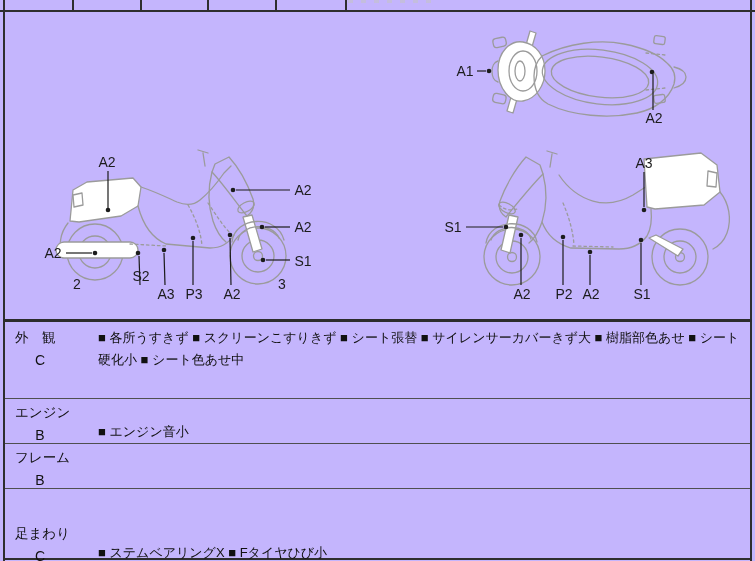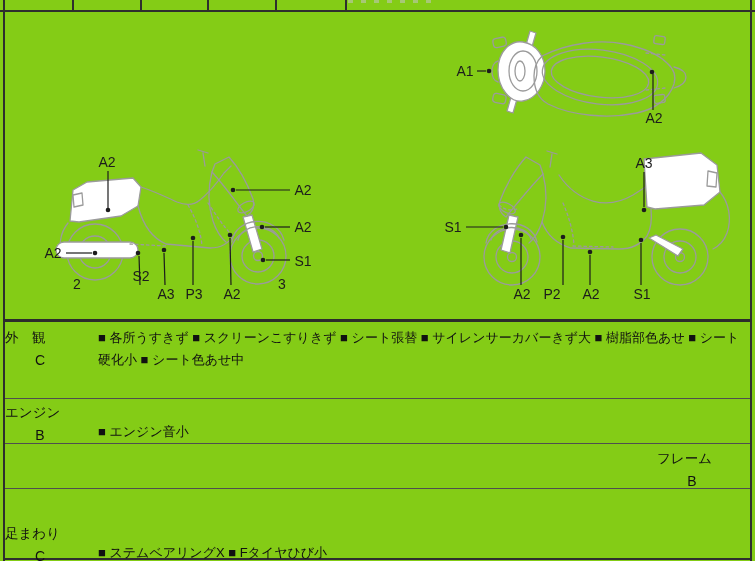--- a/index.html
+++ b/index.html
@@ -1,17 +1,17 @@
 <!DOCTYPE html>
 <html><head>
 <meta charset="utf-8">
 <style>
   html,body{margin:0;padding:0;background:#fff;}
   .page{
-    position:relative;width:755px;height:561px;background:#84cc16;overflow:hidden;
+    position:relative;width:755px;height:561px;background:#c4b5fd;overflow:hidden;
     font-family:"Liberation Sans","DejaVu Sans",sans-serif;color:#111;
   }
   
   .border-left{position:absolute;left:3px;top:0;bottom:0;width:2px;background:#2e2e2e;}
   .border-right{position:absolute;right:3px;top:0;bottom:0;width:2px;background:#2e2e2e;}
   .border-bottom{position:absolute;left:3px;right:3px;bottom:1px;height:2px;background:#2e2e2e;}
   .top-line{position:absolute;left:0;right:0;top:10px;height:2px;background:#2e2e2e;}
   .thick-divider{position:absolute;left:3px;right:3px;top:319px;height:2.5px;background:#2c2c2c;}
   .vdiv{position:absolute;top:0;height:10px;width:1.6px;background:#2e2e2e;}
   .remnant{position:absolute;top:0;left:348px;width:84px;height:3px;opacity:.55;
@@ -19,24 +19,24 @@
   
   .sketch{position:absolute;}
   .callout{position:absolute;transform:translate(-50%,-50%);font-size:14px;line-height:14px;
     color:#1c1c1c;white-space:nowrap;}
   
   .report{position:absolute;top:323px;left:5px;right:5px;}
   .report-row{display:flex;box-sizing:border-box;padding-top:8px;}
   .report-row + .report-row{border-top:1px solid #4f4f4f;align-items:flex-end;}
   .row-exterior{height:75px;}
   .row-engine{height:45px;}
-  .row-frame{height:45px;flex-direction:column;}
+  .row-frame{height:45px;}
   .row-undercarriage{height:76px;}
   .cat{width:93px;flex:none;}
-  .cat-label{padding-left:0;font-size:13.5px;line-height:14px;}
+  .cat-label{padding-left:10px;font-size:13.5px;line-height:14px;}
   .cat-grade{margin-top:8px;margin-left:13px;width:44px;text-align:center;
     font-size:14px;line-height:15px;}
   .notes{flex:1;padding-right:0;font-size:13px;line-height:22px;margin-top:-4px;}
 </style>
 </head>
 <body>
 
 <div class="page">
 
   <div class="vdiv" style="left:72px"></div>
@@ -203,21 +203,21 @@
   <div class="callout" style="left:141px;top:276px">S2</div>
   <div class="callout" style="left:166px;top:294px">A3</div>
   <div class="callout" style="left:194px;top:294px">P3</div>
   <div class="callout" style="left:232px;top:294px">A2</div>
   <div class="callout" style="left:77px;top:284px">2</div>
   <div class="callout" style="left:282px;top:284px">3</div>
 
   <div class="callout" style="left:644px;top:163px">A3</div>
   <div class="callout" style="left:453px;top:227px">S1</div>
   <div class="callout" style="left:522px;top:294px">A2</div>
-  <div class="callout" style="left:552px;top:294px">P2</div>
+  <div class="callout" style="left:564px;top:294px">P2</div>
   <div class="callout" style="left:591px;top:294px">A2</div>
   <div class="callout" style="left:642px;top:294px">S1</div>
 
   <div class="report">
 
     <div class="report-row row-exterior">
       <div class="cat">
         <div class="cat-label">外　観</div>
         <div class="cat-grade">C</div>
       </div>

